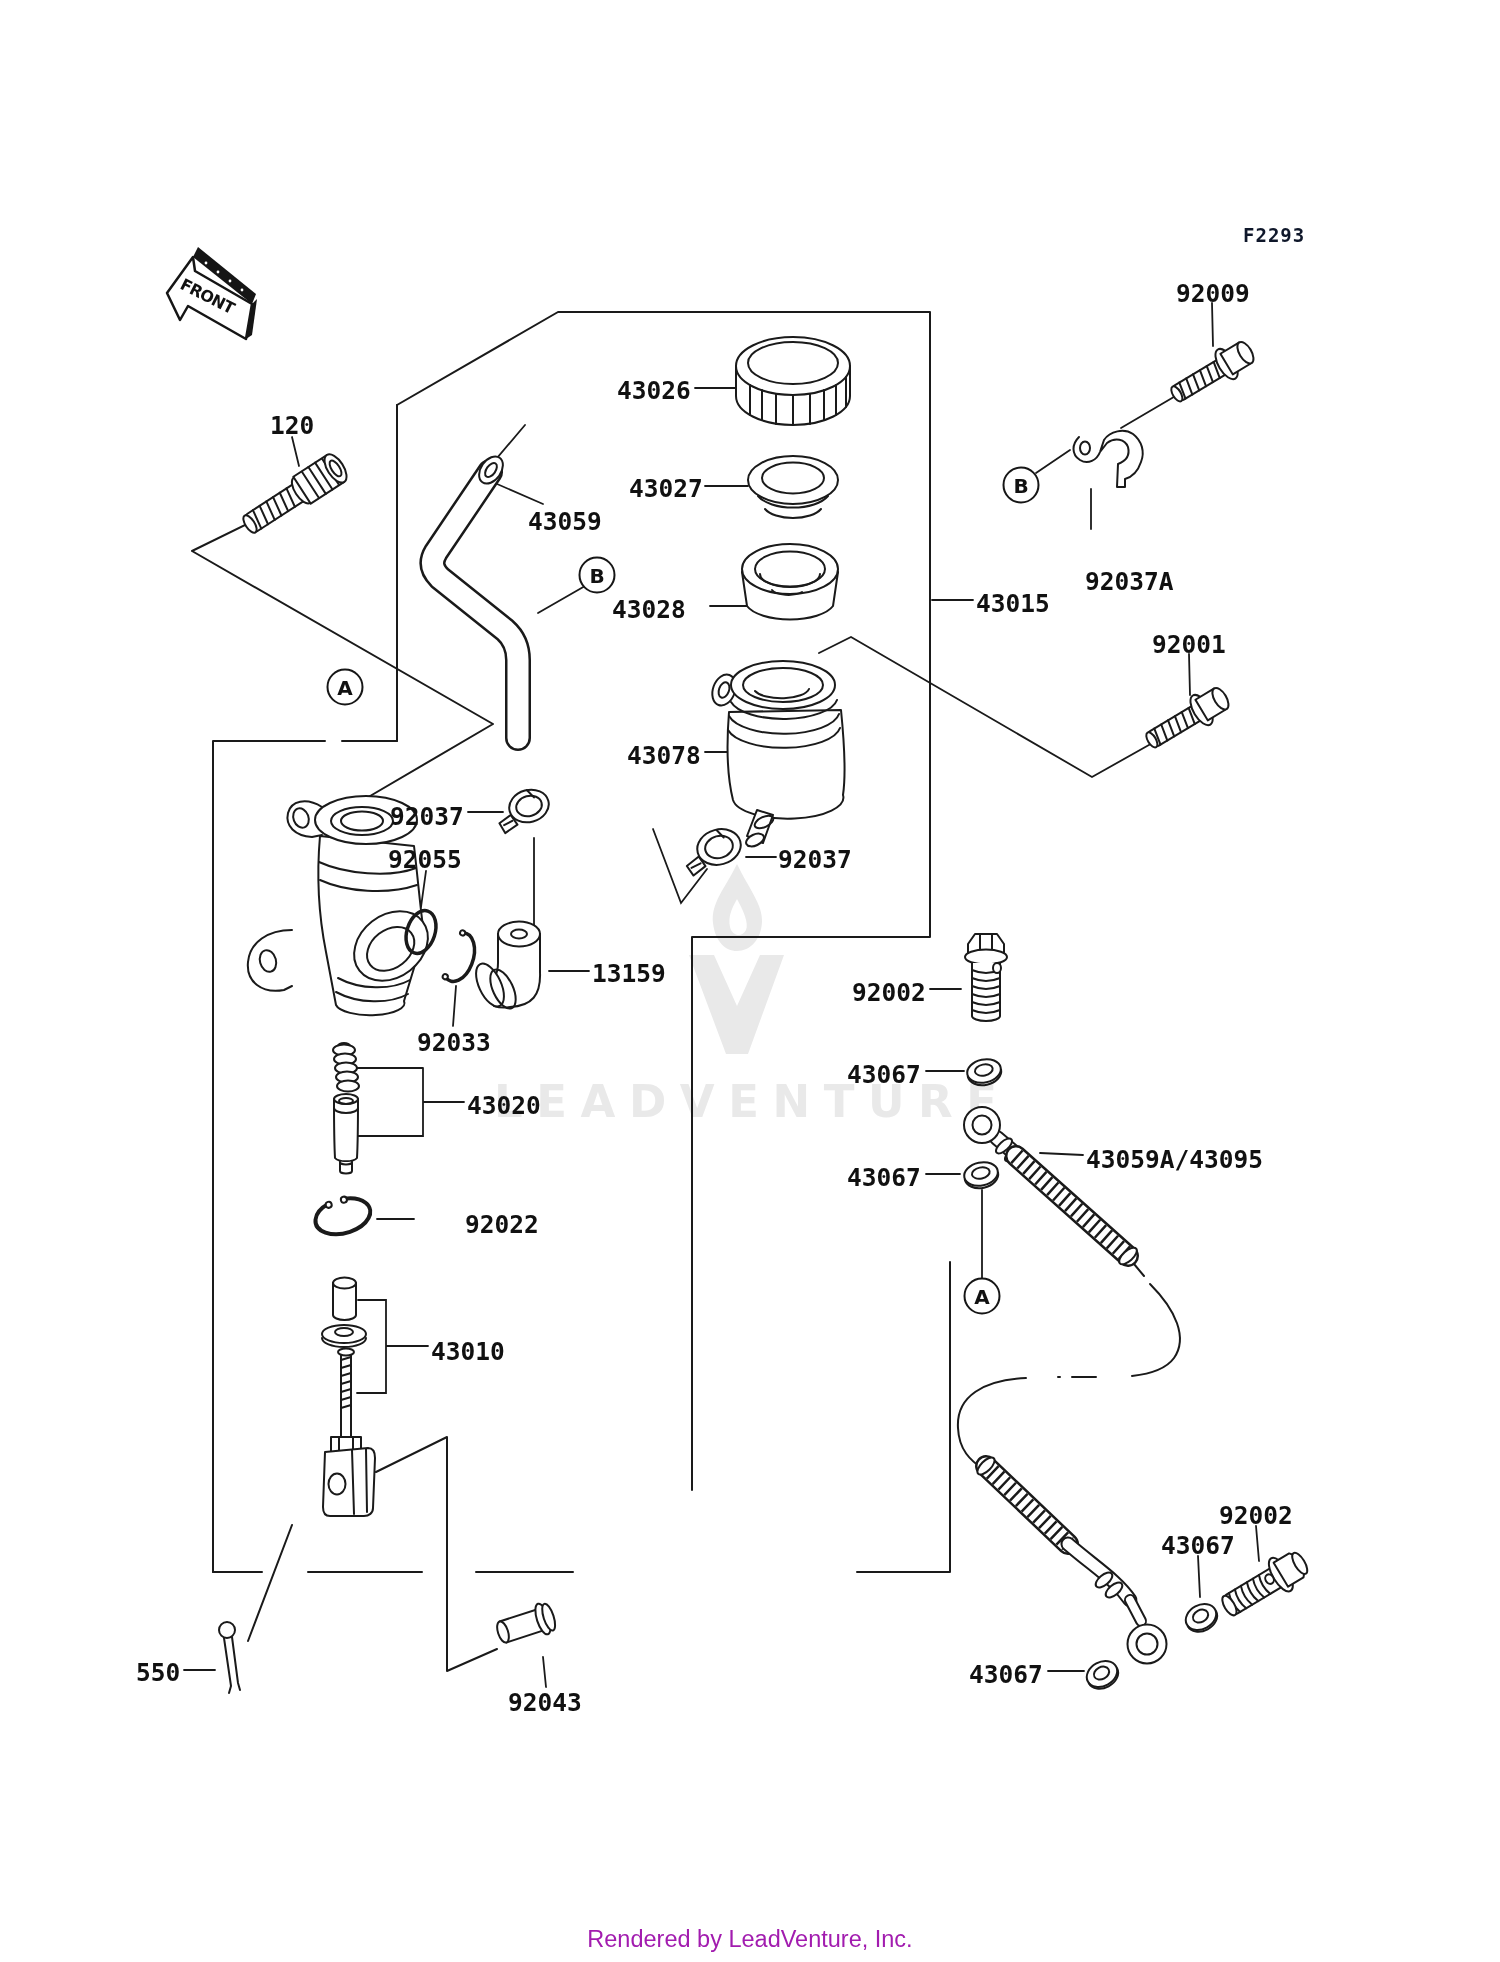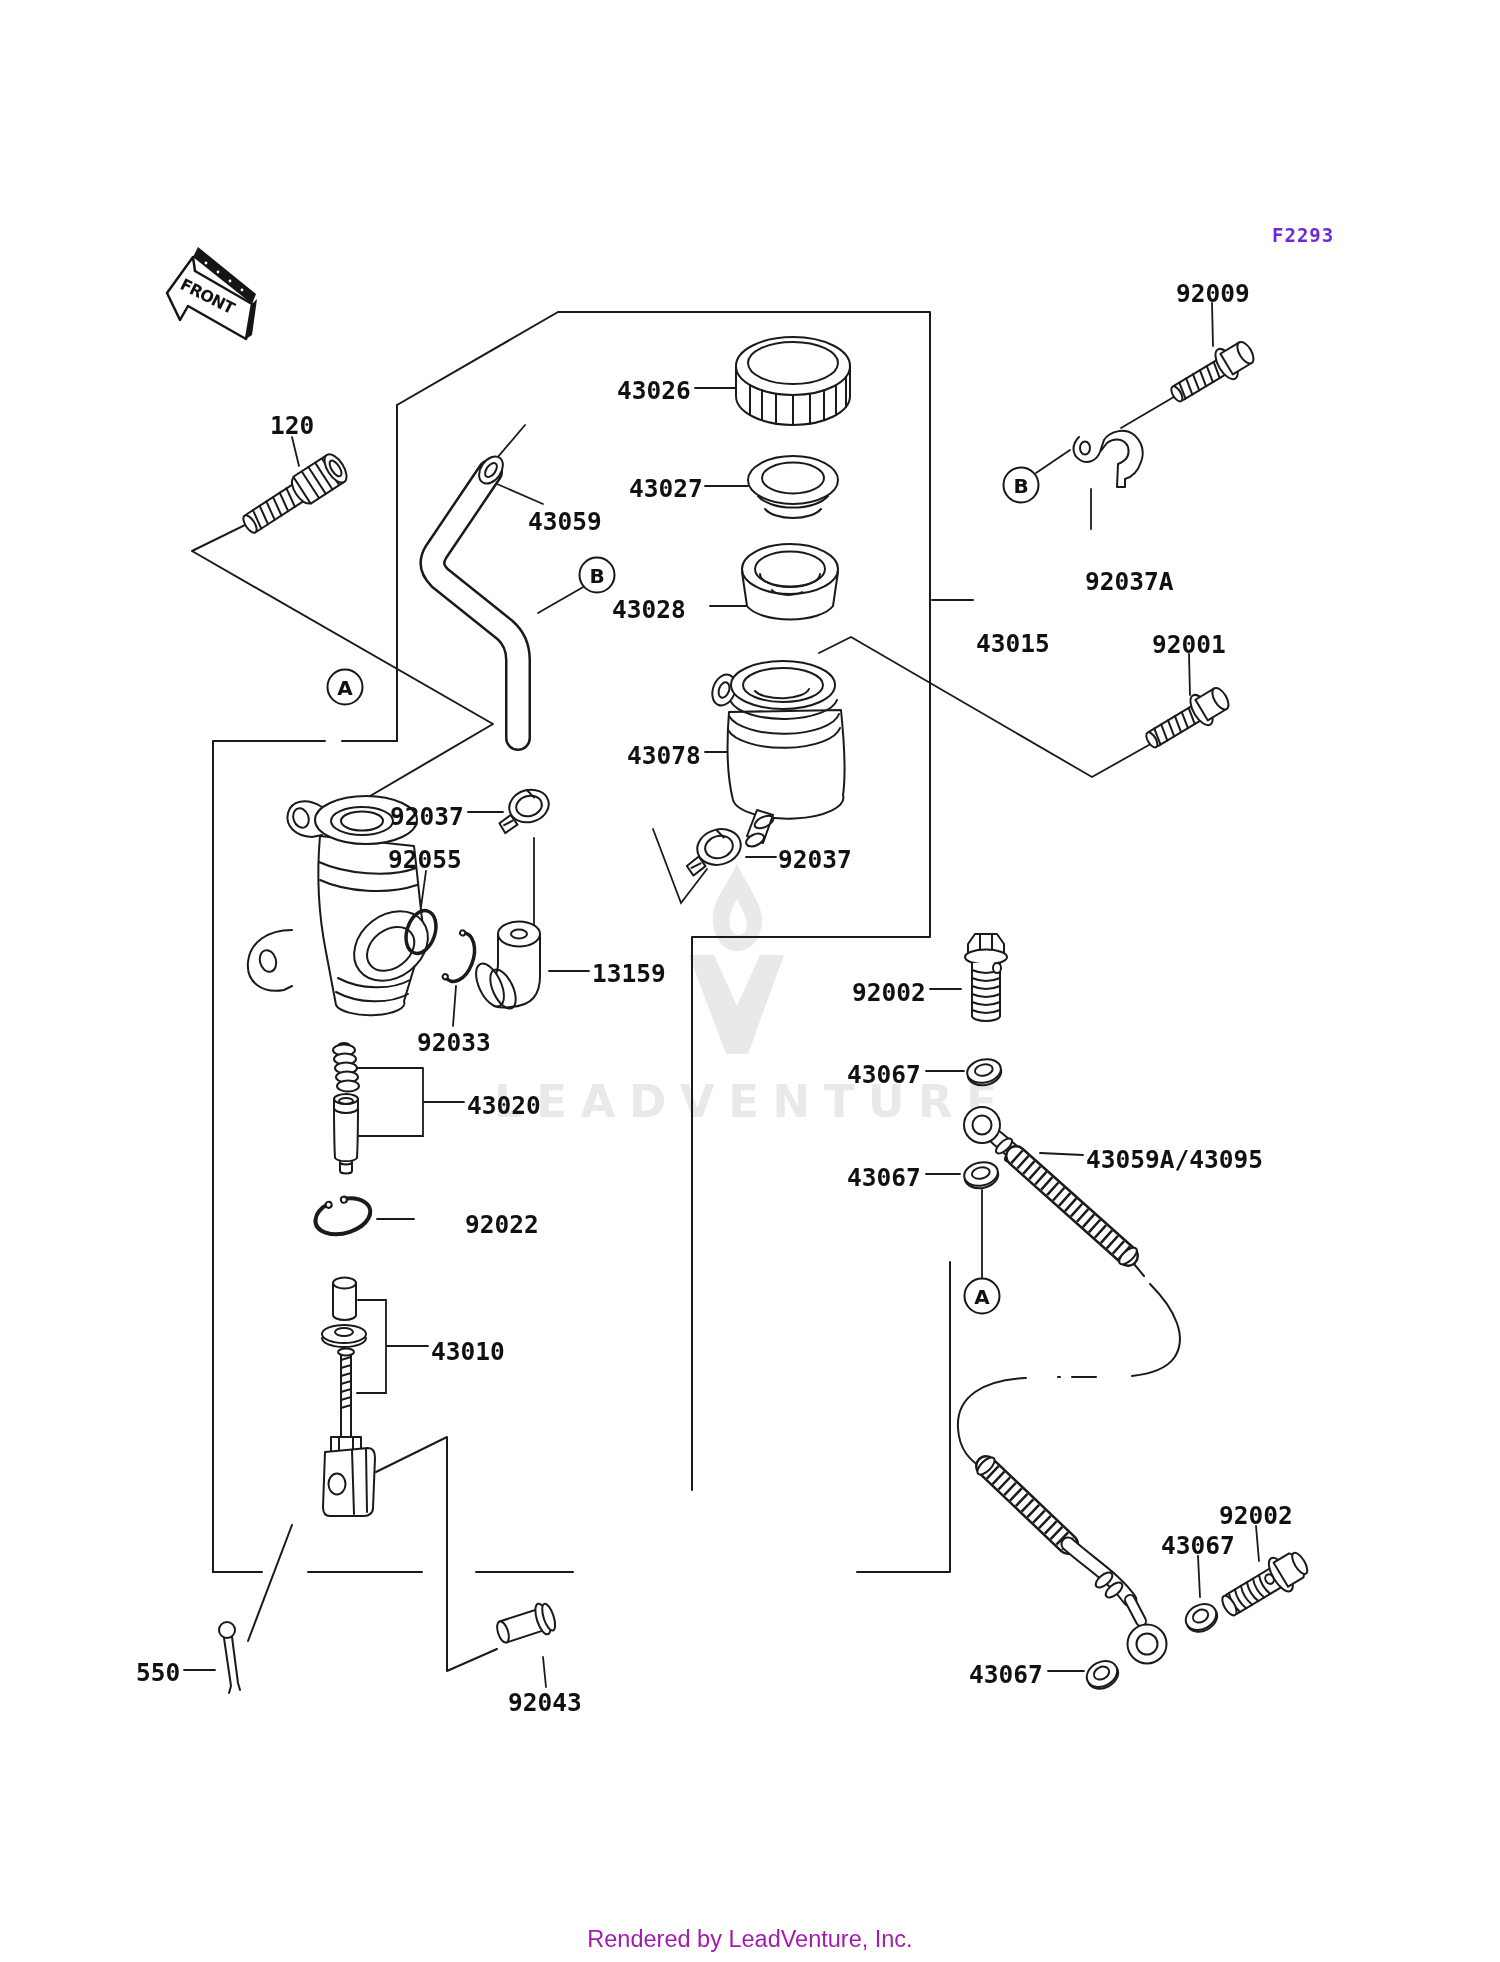--- a/index.html
+++ b/index.html
@@ -10,22 +10,22 @@
   .ln{stroke:#1a1a1a;stroke-width:2;fill:none;stroke-linecap:round;stroke-linejoin:round;}
   .ld{stroke:#1a1a1a;stroke-width:1.8;fill:none;stroke-linecap:round;}
   .fw{fill:#ffffff;}
   .fk{fill:#151515;stroke:none;}
   .wm{fill:#e9e9e9;stroke:none;}
   .part-label{position:absolute;font:bold 24.5px "DejaVu Sans Mono", monospace;color:#111;
               white-space:nowrap;letter-spacing:0px;}
   .ref-marker{position:absolute;width:33px;height:33px;border:2.5px solid #161616;border-radius:50%;
               background:#fff;color:#111;font:bold 20px "DejaVu Sans", sans-serif;
               display:flex;align-items:center;justify-content:center;transform:translate(-50%,-50%);}
-  .diagram-code{position:absolute;left:1272px;top:224px;font:bold 19px "DejaVu Sans Mono", monospace;
-                color:#6d28d9;letter-spacing:1px;}
+  .diagram-code{position:absolute;left:1243px;top:224px;font:bold 19px "DejaVu Sans Mono", monospace;
+                color:#0f172a;letter-spacing:1px;}
   .footer{position:absolute;left:0;top:1926px;width:100%;text-align:center;
           font:23.5px "Liberation Sans", sans-serif;color:#a21caf;}
 </style>
 </head>
 <body>
 
 <div class="stage">
 
   <svg class="diagram" width="1500" height="1962" viewBox="0 0 1500 1962">
 
@@ -384,21 +384,21 @@
     </g>
 
   </svg>
 
   <div>
       <span class="part-label" style="left: 270px; top: 411px;">120</span>
       <span class="part-label" style="left: 617px; top: 376px;">43026</span>
       <span class="part-label" style="left: 629px; top: 474px;">43027</span>
       <span class="part-label" style="left: 612px; top: 595px;">43028</span>
       <span class="part-label" style="left: 528px; top: 507px;">43059</span>
-      <span class="part-label" style="left: 976px; top: 589px; margin-top: 40px;">43015</span>
+      <span class="part-label" style="left: 976px; top: 589px;">43015</span>
       <span class="part-label" style="left: 627px; top: 741px;">43078</span>
       <span class="part-label" style="left: 1176px; top: 279px;">92009</span>
       <span class="part-label" style="left: 1085px; top: 531px; margin-top: 36px;">92037A</span>
       <span class="part-label" style="left: 1152px; top: 630px;">92001</span>
       <span class="part-label" style="left: 390px; top: 802px;">92037</span>
       <span class="part-label" style="left: 388px; top: 845px;">92055</span>
       <span class="part-label" style="left: 778px; top: 845px;">92037</span>
       <span class="part-label" style="left: 592px; top: 959px;">13159</span>
       <span class="part-label" style="left: 417px; top: 1028px;">92033</span>
       <span class="part-label" style="left: 467px; top: 1091px;">43020</span>

